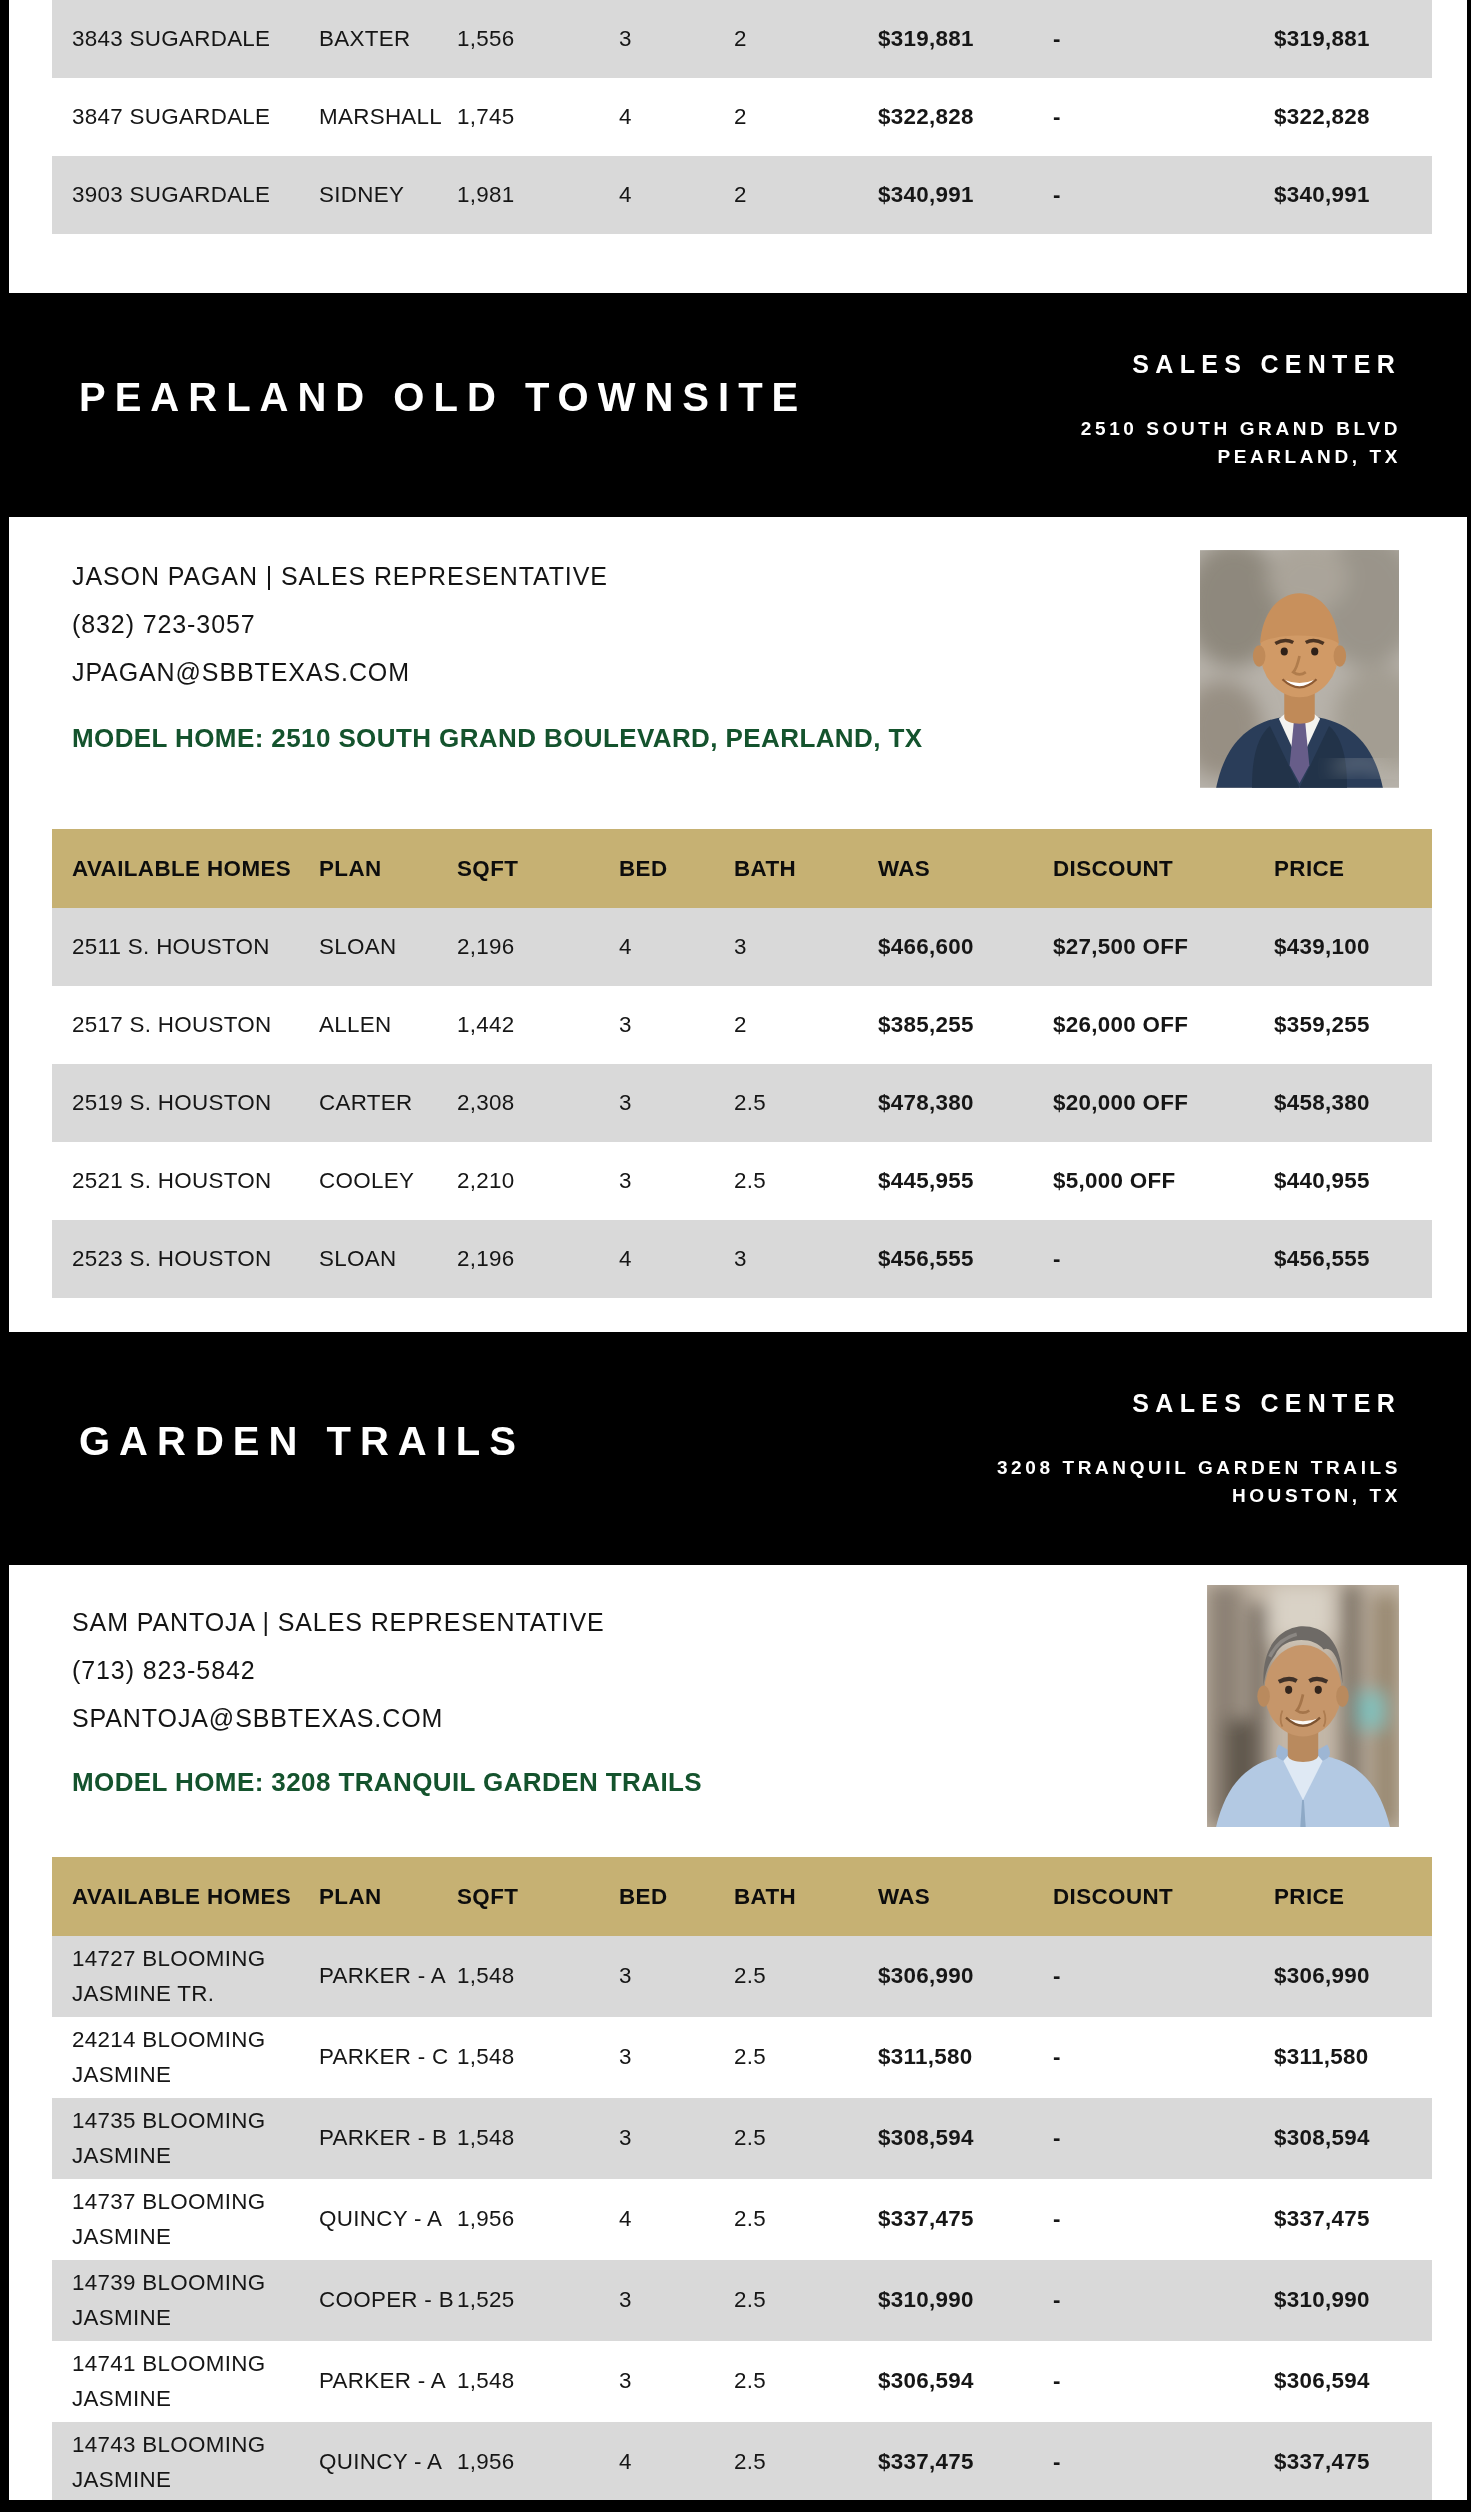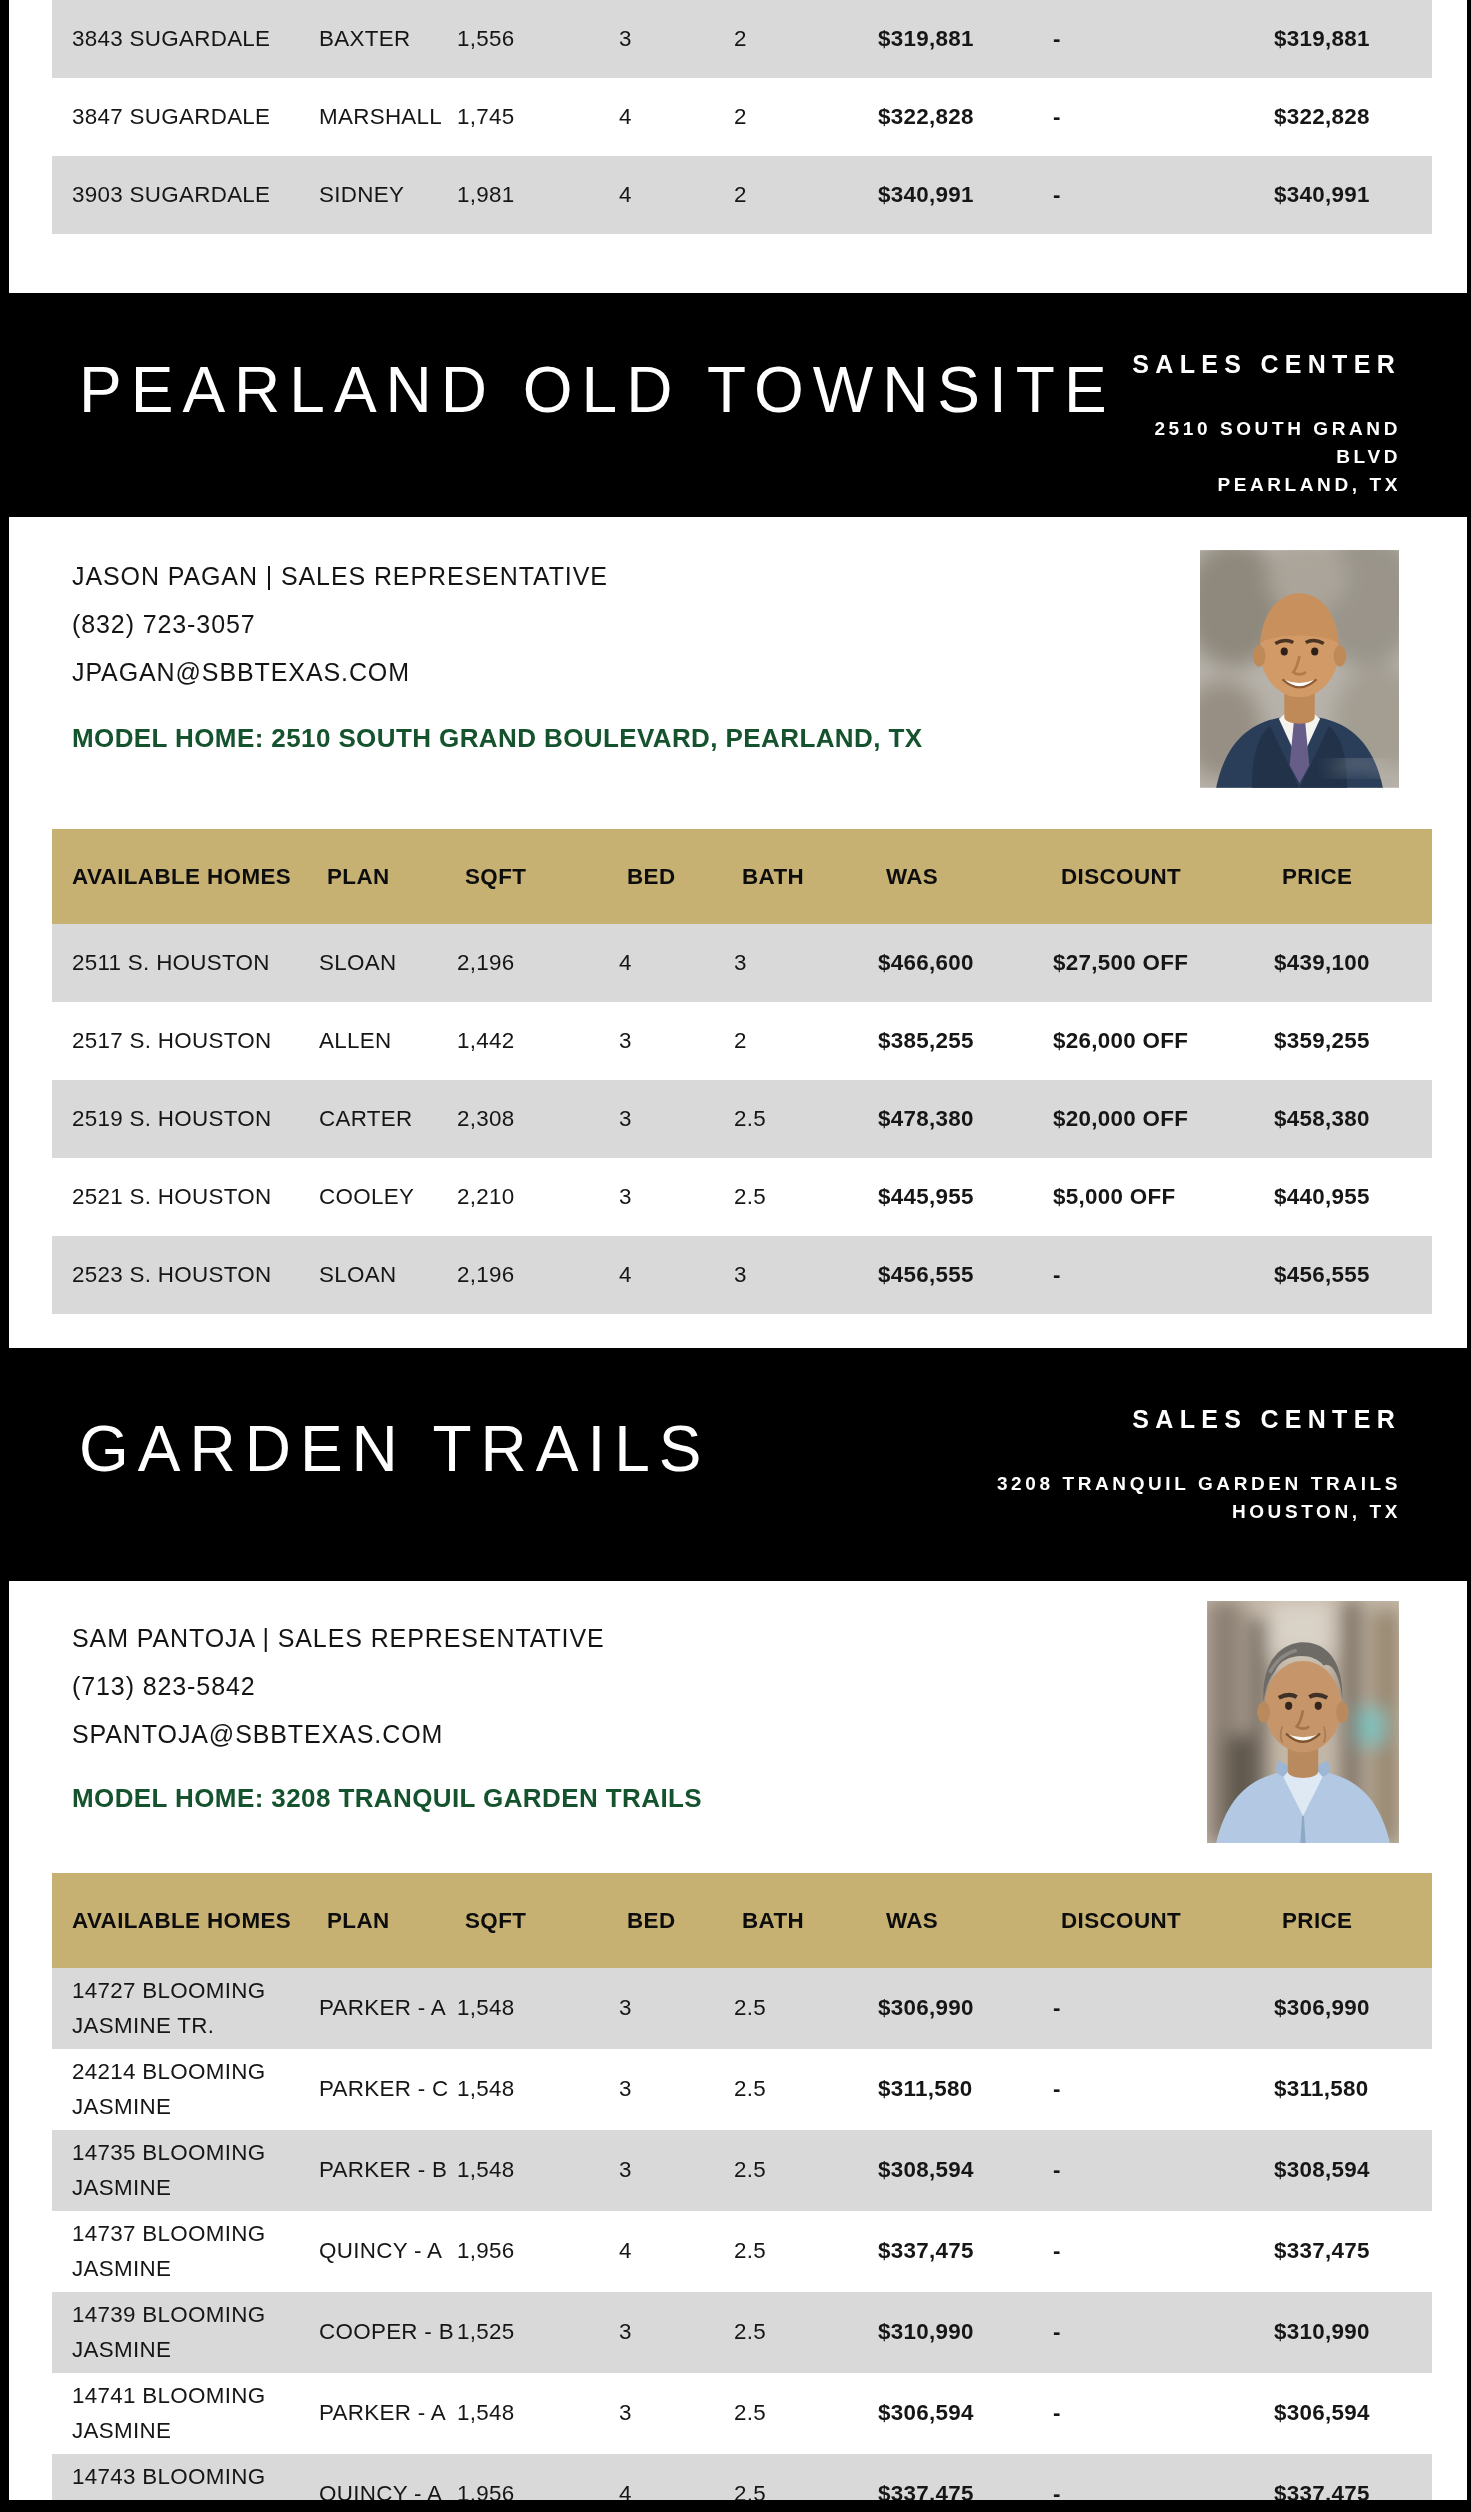--- a/index.html
+++ b/index.html
@@ -31,21 +31,21 @@
   table.listing-table col.c6{width:175px}
   table.listing-table col.c7{width:221px}
   table.listing-table col.c8{width:158px}
 
   table.listing-table th{
     background:var(--gold,#C6B173);
     height:79px;
     text-align:left;vertical-align:middle;
     font-size:22.4px;font-weight:700;letter-spacing:0.4px;
     color:#0d0d0d;
-    padding:8px;
+    padding:0;
   }
   table.listing-table td{
     height:78px;
     vertical-align:middle;text-align:left;
     font-size:22.4px;letter-spacing:0.3px;
     color:#161616;
     padding:0;line-height:1.55;
   }
   table.listing-table tbody tr:nth-child(odd) td{background:var(--row-gray,#D9D9D9);}
   table.listing-table tbody tr:nth-child(even) td{background:#ffffff;}
@@ -56,21 +56,21 @@
   
   .banner{
     background:#000;height:224px;width:100%;
     position:relative;
     display:flex;justify-content:space-between;align-items:stretch;
     box-sizing:border-box;padding:0 70px 0 79px;
     color:#fff;
   }
   .banner-left{display:flex;align-items:center;}
   .banner-title{
-    font-size:64px;font-weight:400;letter-spacing:9px;
+    font-size:40px;font-weight:700;letter-spacing:9px;
     white-space:nowrap;margin-top:12.6px;
   }
   .banner-right{padding-top:57px;text-align:right;}
   .sales-center-label{font-size:25px;font-weight:700;letter-spacing:6.3px;}
   .banner-addr{font-size:19px;font-weight:700;letter-spacing:3.6px;line-height:28px;}
   .banner-addr.first{margin-top:36px;}
   .banner2{height:233px;gap:36px;}
 
   
   .rep{position:relative;box-sizing:border-box;padding:47px 0 0 72px;}

